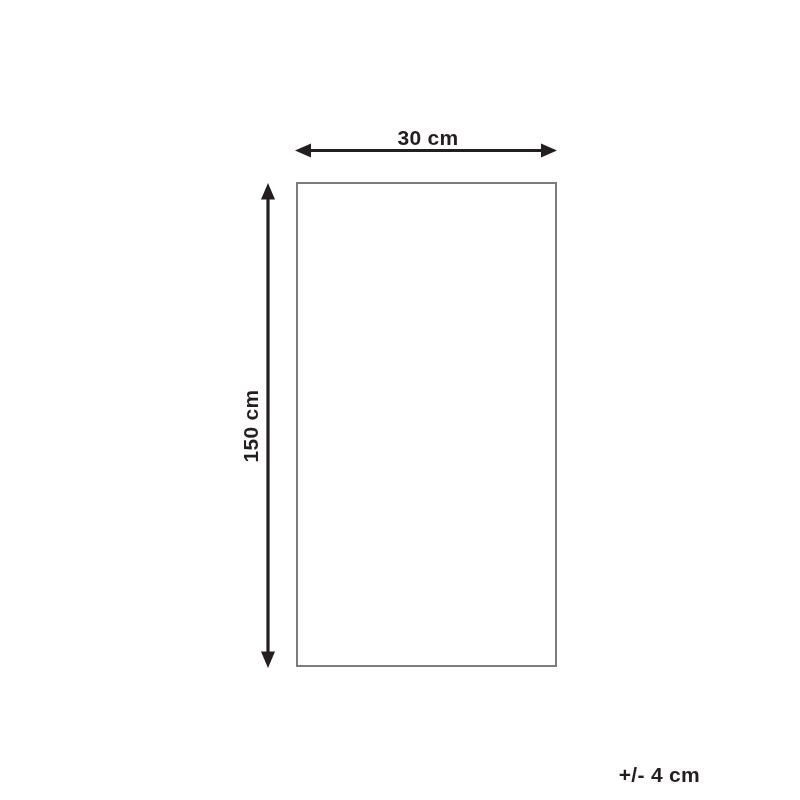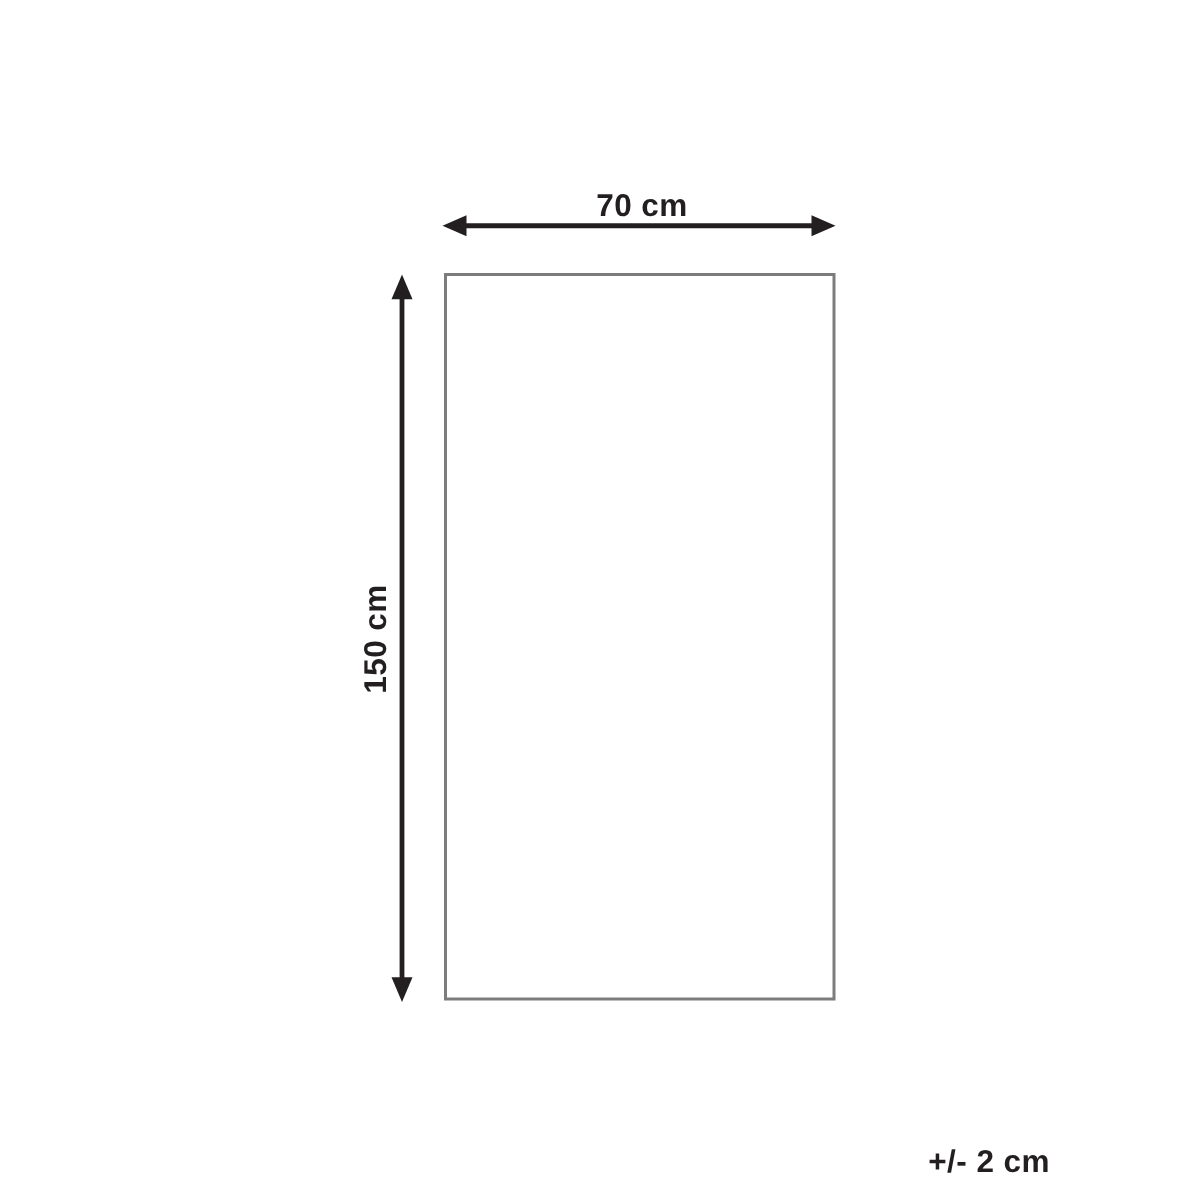--- a/index.html
+++ b/index.html
@@ -62,19 +62,19 @@
       <polygon points="557,150.5 541,143.5 541,157.5" fill="#231f20"></polygon>
     </g>
 
     <g>
       <line x1="268" y1="196" x2="268" y2="655" stroke-width="3.2" stroke="#231f20"></line>
       <polygon points="268,183 261,199.5 275,199.5" fill="#231f20"></polygon>
       <polygon points="268,668 261,651.5 275,651.5" fill="#231f20"></polygon>
     </g>
   </svg>
 
-  <div class="dim-label width-label">70 cm</div>
+  <div class="dim-label width-label">30 cm</div>
 
   <div class="dim-label height-label">150 cm</div>
 
-  <div class="dim-label tolerance-label">+/- 2 cm</div>
+  <div class="dim-label tolerance-label">+/- 4 cm</div>
 
 </div>
 
 </body></html>

